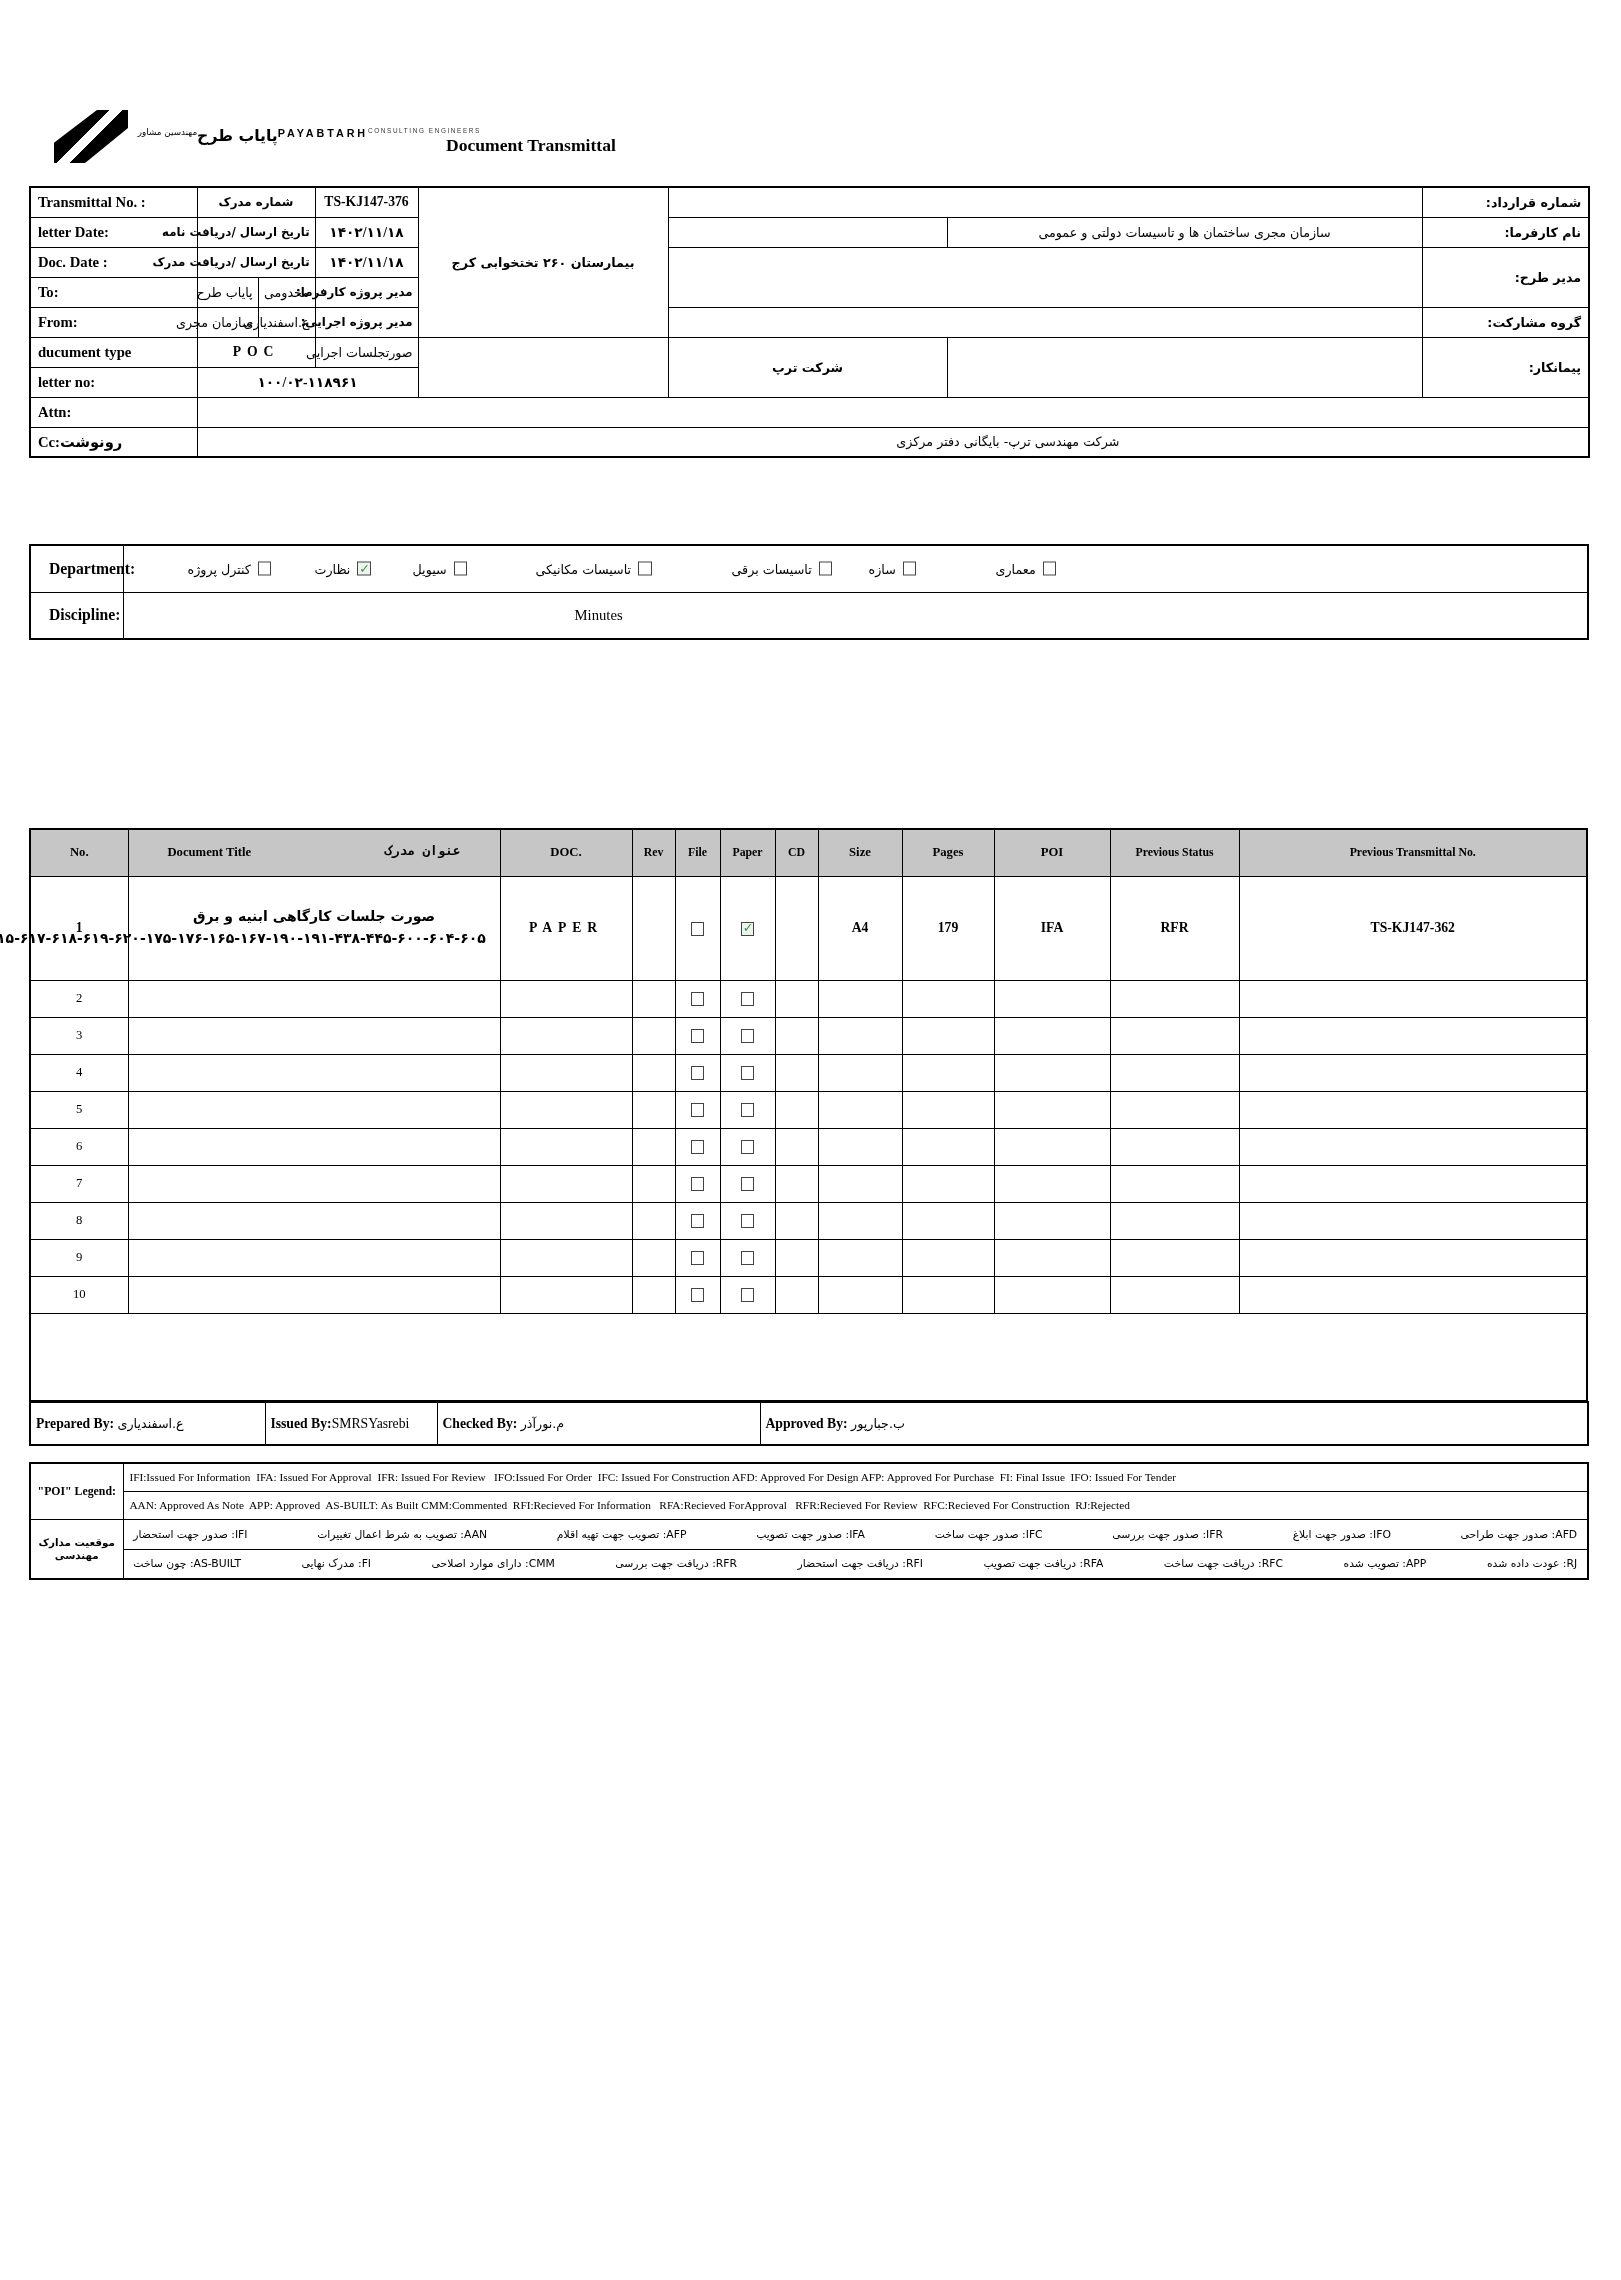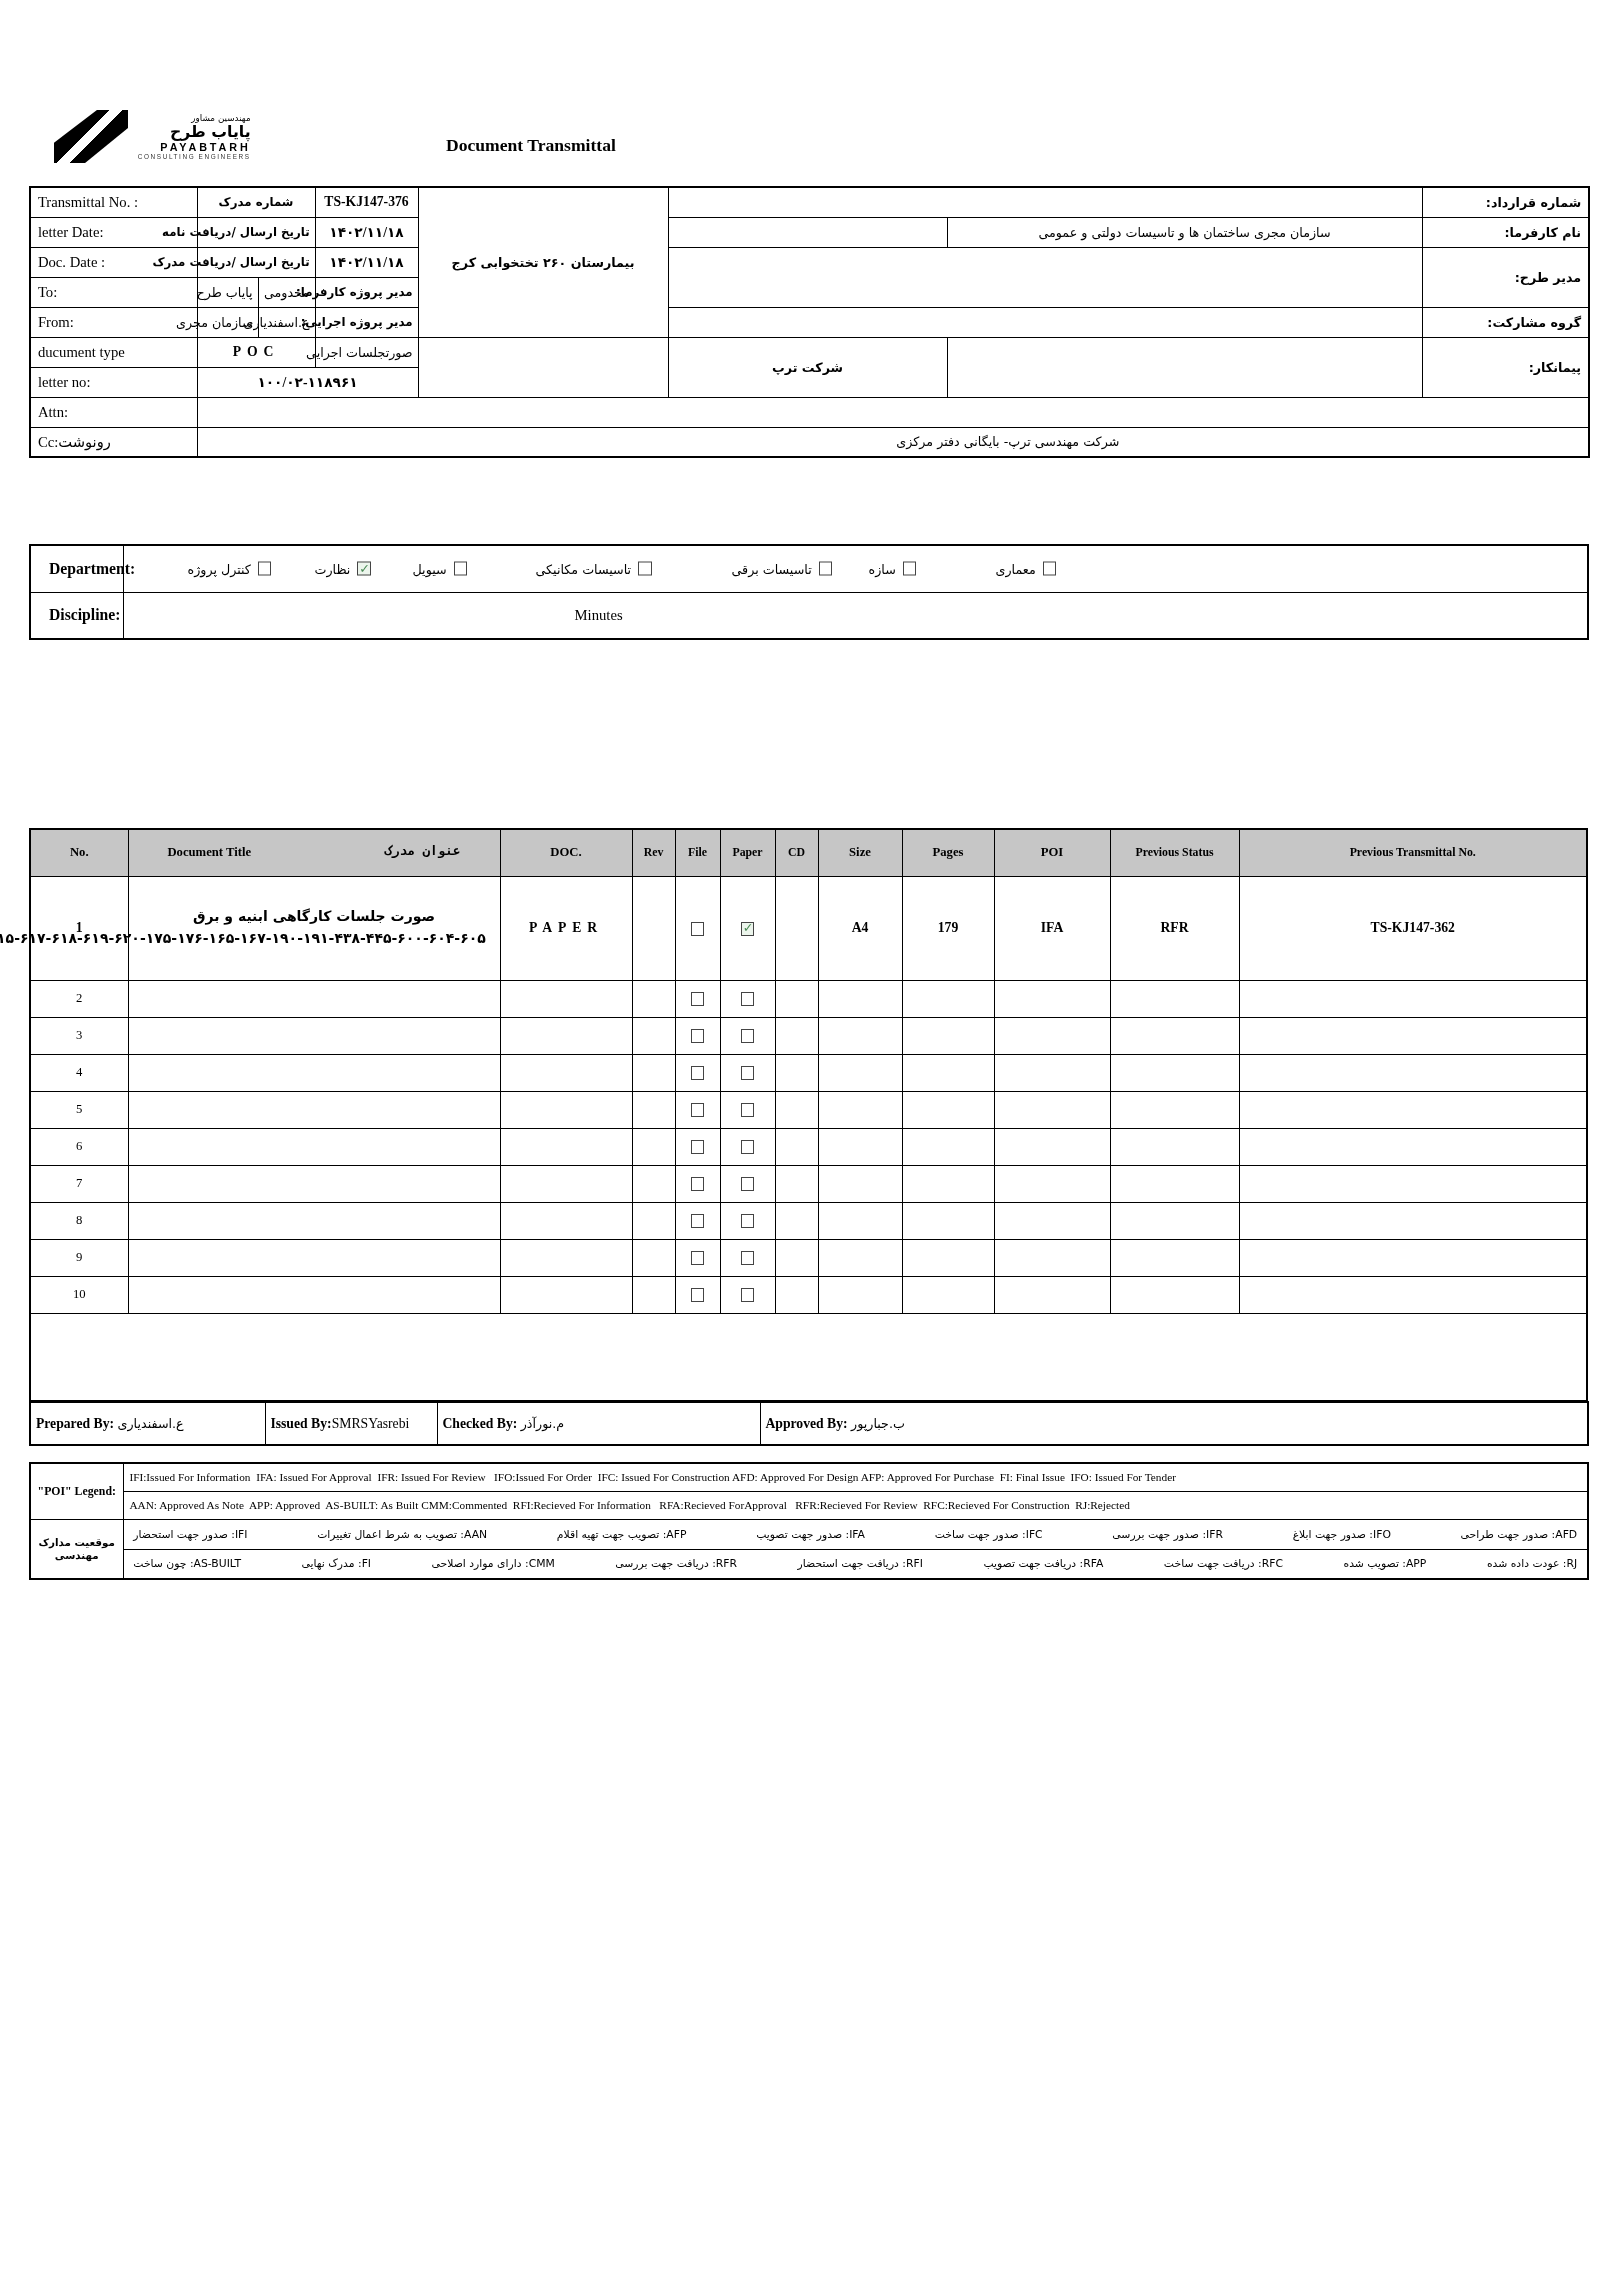--- a/index.html
+++ b/index.html
@@ -11,39 +11,39 @@
   }
   .page { position:absolute; inset:0; }
 
   
   .brand { position:absolute; left:54px; top:110px; display:flex; gap:9.8px; align-items:center; }
   .logo-shape {
     width:74px; height:53px;
     background:linear-gradient(135deg,#000 44%,#fff 44%,#fff 54%,#000 54%);
     clip-path:polygon(0 62%, 58% 0, 100% 0, 100% 34%, 42% 100%, 0 100%);
   }
-  .brand-text { display:flex; flex-direction:column; align-items:flex-end; line-height:1.15; }
+  .brand-text { display:flex; flex-direction:row; align-items:flex-start; line-height:1.15; }
   .brand-fa-small { font-size:8.8px; direction:rtl; font-family:"DejaVu Sans",sans-serif; }
   .brand-fa-big { font-size:15.7px; font-weight:bold; direction:rtl; font-family:"DejaVu Sans",sans-serif; }
   .brand-en { font-size:10.8px; letter-spacing:2.9px; font-weight:bold; font-family:"Liberation Sans",sans-serif; }
   .brand-en-small { font-size:6.4px; letter-spacing:1.6px; color:#333; font-family:"Liberation Sans",sans-serif; }
   .doc-title { position:absolute; left:446px; top:135px; font-size:17.6px; font-weight:bold; }
 
   
   table { border-collapse:collapse; table-layout:fixed; background:#fff; }
   table.frame { border:2px solid #000; }
   td { border:1px solid #000; font-size:13.7px; padding:1px 4.9px; vertical-align:middle; overflow:visible; }
   .b { font-weight:bold; }
   .fa { direction:rtl; font-family:Liberation Mono, monospace; }
   .nowrap { white-space:nowrap; }
 
   
   .tt { position:absolute; left:29px; top:186px; width:1558px; }
   .tt td { height:30px; }
-  .tt .en-lab { font-size:14.7px; font-weight:normal; padding-left:6.9px; }
+  .tt .en-lab { font-size:14.7px; font-weight:bold; padding-left:6.9px; }
   .tt .fa-lab { direction:rtl; text-align:center; font-weight:bold; font-size:11.8px; font-family:"DejaVu Sans",sans-serif; white-space:nowrap; }
   .tt .fa-rlab { direction:rtl; text-align:right; font-weight:bold; font-size:12.7px; font-family:"DejaVu Sans",sans-serif; padding-right:6.9px; white-space:nowrap; }
   .tt .val { text-align:center; font-weight:bold; font-size:13.7px; }
   .tt .fa-val { direction:rtl; text-align:center; font-size:12.7px; font-family:"DejaVu Sans",sans-serif; white-space:nowrap; }
   .cc-cell { direction:rtl; font-family:"DejaVu Sans",sans-serif; font-size:12.7px; text-align:center; padding-left:235px; }
 
   
   .cb { width:13.7px; height:13.7px; border:1px solid #444; display:inline-block; background:#fff; position:relative; flex:none; vertical-align:middle; }
   .cb.on { background:#ecf5ec; }
   .cb.on::after { content:"\2713"; position:absolute; left:1px; top:-2.9px; font-size:12.7px; color:#4a8a55; font-family:"DejaVu Sans",sans-serif; }

